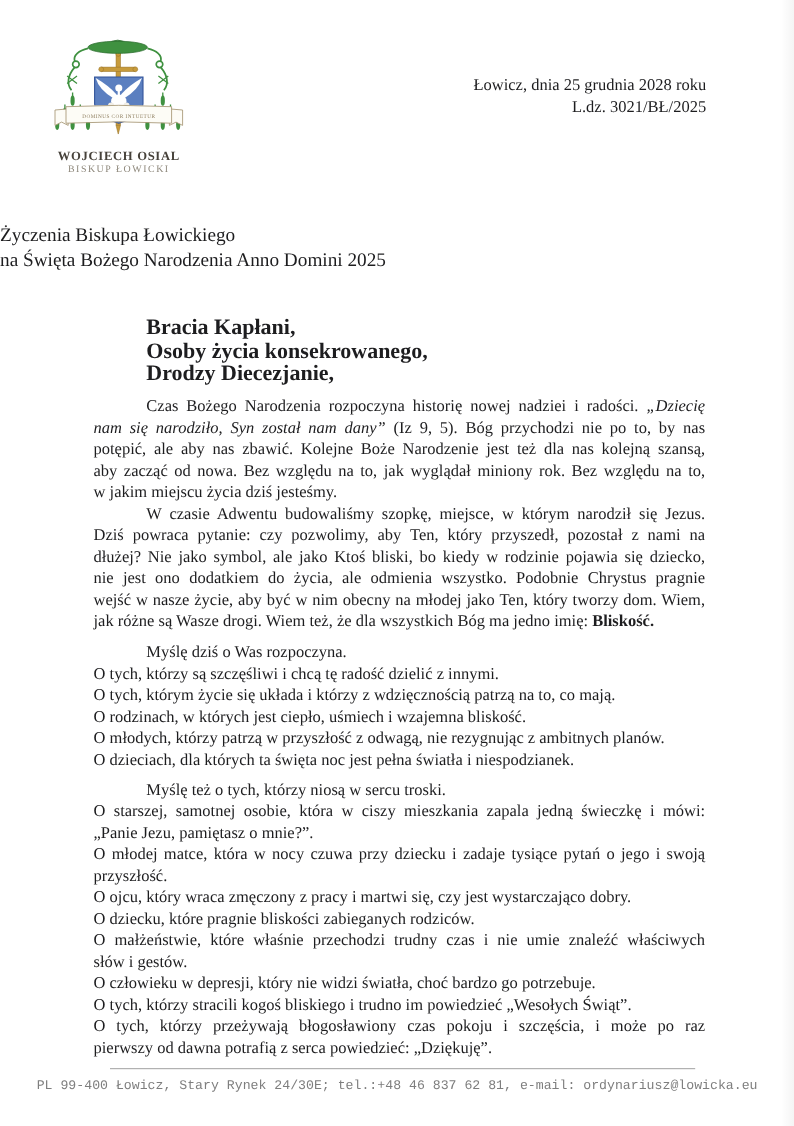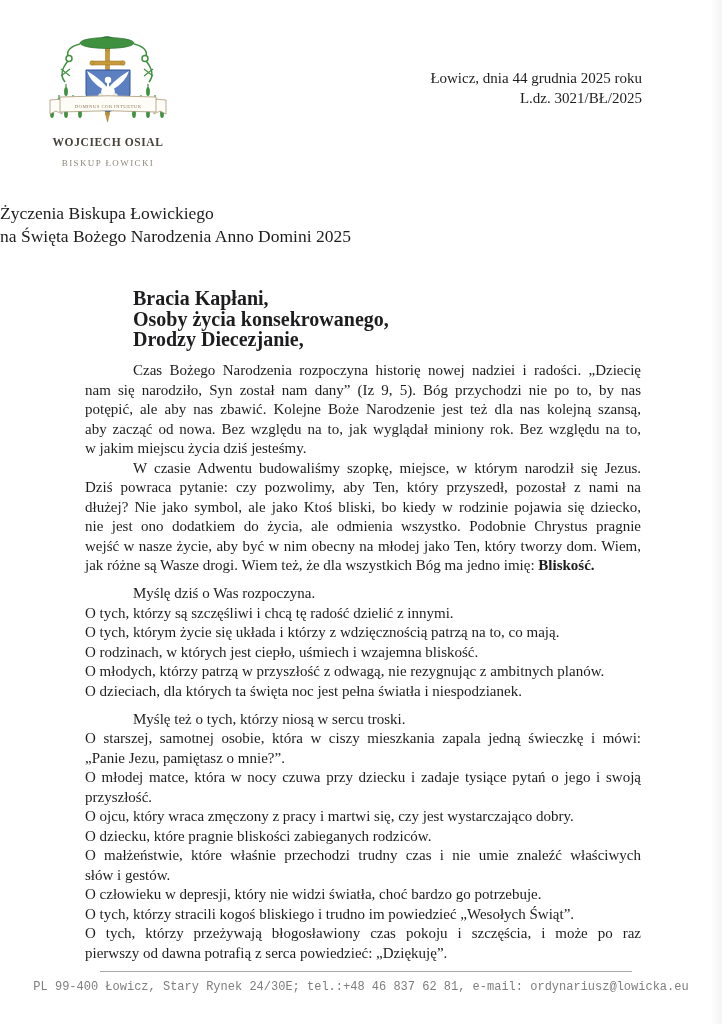--- a/index.html
+++ b/index.html
@@ -4,35 +4,35 @@
 <style>
   html,body{margin:0;padding:0;background:#ffffff;}
   .page{position:relative;width:722px;height:1024px;background:#fff;
         font-family:"Liberation Serif", serif;color:#1d1d1f;overflow:hidden;}
   .scan-edge{position:absolute;right:0;top:0;width:12px;height:100%;
         background:linear-gradient(to right, rgba(0,0,0,0), rgba(0,0,0,0.045));}
   
   .crest{position:absolute;left:40px;top:34px;width:136px;text-align:center;}
   .crest svg{display:block;margin:0 auto;}
   .sender-name{margin-top:14px;font-size:11.5px;font-weight:bold;letter-spacing:.6px;color:#46413a;}
-  .sender-title{margin-top:10px;font-size:9px;letter-spacing:1.4px;color:#8f897d;}
+  .sender-title{margin-top:0;font-size:9px;letter-spacing:1.4px;color:#8f897d;}
   .date-block{position:absolute;top:69px;right:80px;text-align:right;font-size:15px;line-height:19.5px;}
   
   .title-block{position:absolute;top:202px;left:0;width:100%;text-align:left;
         font-weight:normal;font-size:17.5px;line-height:23px;}
   
   .salutation{position:absolute;left:133px;top:288px;font-weight:bold;font-size:20px;line-height:20.6px;}
   
   .letter-body{position:absolute;left:85px;top:361px;width:556px;font-size:15px;line-height:19.5px;}
   .block{margin:0;}
   .block.gap{margin-top:8.5px;}
   .line{min-height:19.5px;}
   .line.j{text-align:justify;text-align-last:justify;}
   .line.ind{text-indent:48px;}
-  .i{}
+  .i{font-style:italic}
   .b{font-weight:bold}
   
   .footer-rule{position:absolute;left:100px;right:90px;top:971px;border-top:1px solid #a9a9a9;}
   .footer-text{position:absolute;left:0;width:100%;top:980px;text-align:center;
         font-family:Liberation Mono, monospace;font-size:12px;color:#7e7e7e;}
   :root{
     --crest-green:#3f9140;--crest-green-dk:#2e6e30;
     --crest-blue:#5b7fc0;--crest-blue-dk:#33549a;
     --crest-gold:#c79b3c;--crest-gold-dk:#9a7426;
     --crest-scroll:#fdfcf6;--crest-scroll-edge:#a89878;--crest-motto:#8f7f60;
@@ -101,21 +101,21 @@
         <path d="M124,66 L112,65 L112,80 L118,77 L124,80 Z" fill="var(--crest-scroll)" stroke="var(--crest-scroll-edge)" stroke-width="0.8"></path>
         <path d="M18,63 Q66,60.5 114,63 L114,78 Q66,75.5 18,78 Z" fill="var(--crest-scroll)" stroke="var(--crest-scroll-edge)" stroke-width="0.8"></path>
         <text x="66" y="73.5" text-anchor="middle" font-size="4.8" letter-spacing="0.4" fill="var(--crest-motto)" font-family="Liberation Serif, serif">DOMINUS COR INTUETUR</text>
       </g>
     </svg>
     <div class="sender-name">WOJCIECH OSIAL</div>
     <div class="sender-title">BISKUP ŁOWICKI</div>
   </div>
 
   <div class="date-block">
-    <div>Łowicz, dnia 44 grudnia 2025 roku</div>
+    <div>Łowicz, dnia 25 grudnia 2028 roku</div>
     <div>L.dz. 3021/BŁ/2025</div>
   </div>
 
   <div class="title-block">
     <div>Życzenia Biskupa Łowickiego</div>
     <div>na Święta Bożego Narodzenia Anno Domini 2025</div>
   </div>
 
   <div class="salutation">
       <div>Bracia Kapłani,</div>

